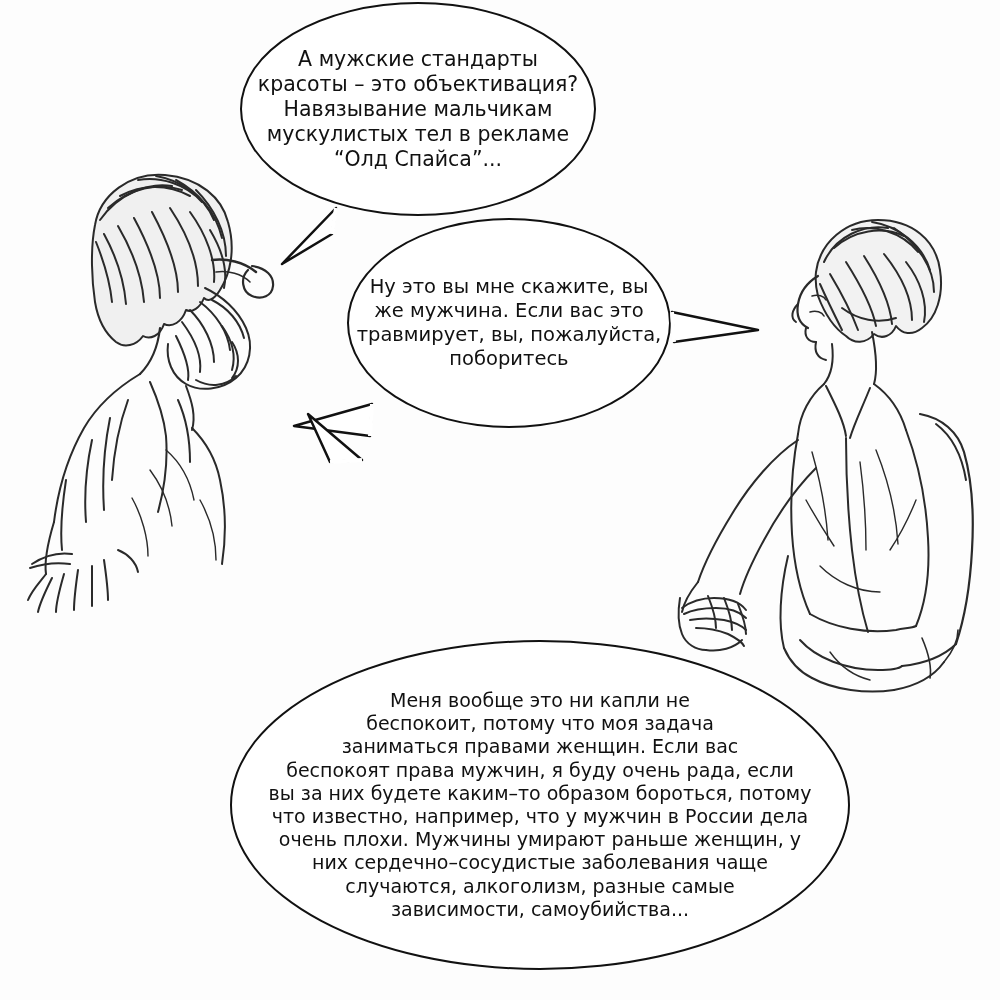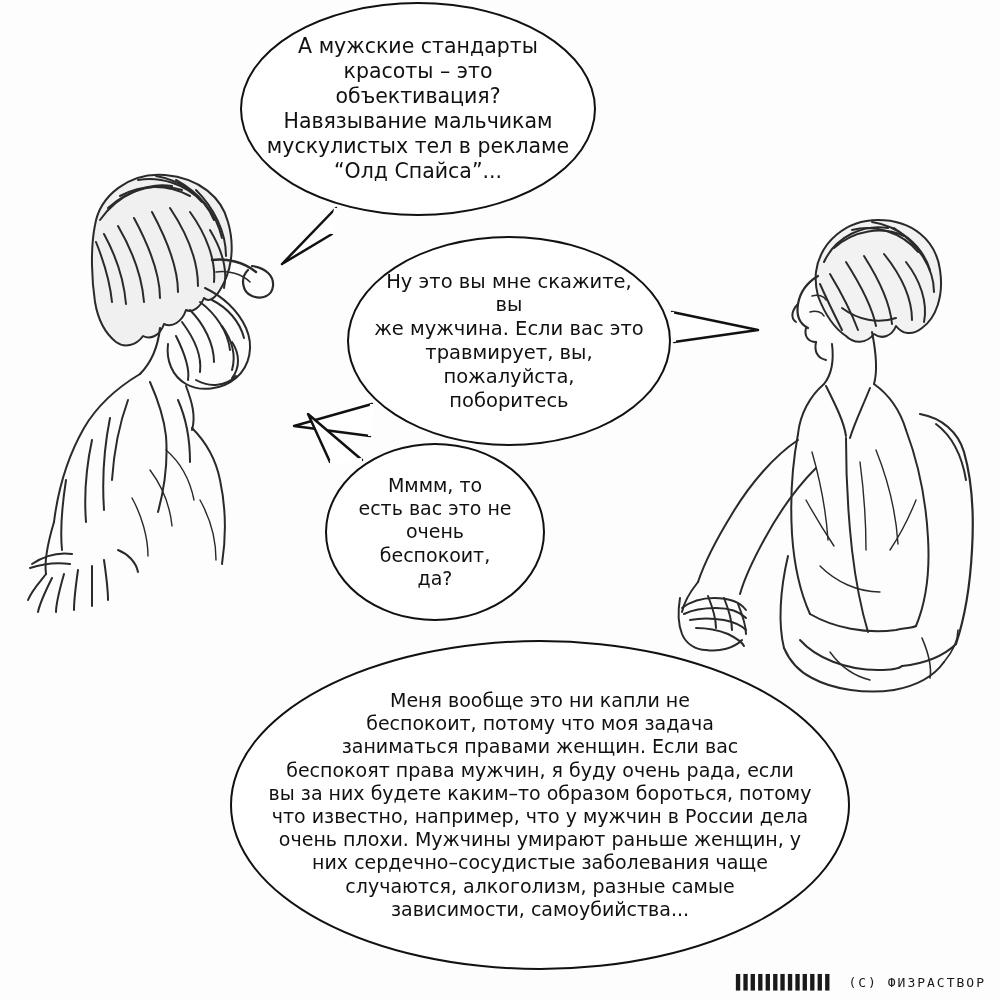--- a/index.html
+++ b/index.html
@@ -35,32 +35,32 @@
     border-radius: 50% / 50%;
     display: flex;
     align-items: center;
     justify-content: center;
     text-align: center;
     color: #111111;
     line-height: 1.22;
     z-index: 5;
   }
   .balloon p {
-    margin: 16px;
+    margin: 0;
     padding: 0 6px;
     white-space: pre-line;
   }
 
   #balloon-1 {
     left: 240px; top: 2px;
     width: 356px; height: 214px;
     font-size: 20.5px;
   }
   #balloon-2 {
-    left: 347px; top: 236px;
+    left: 347px; top: 218px;
     width: 324px; height: 210px;
     font-size: 19.5px;
   }
   #balloon-3 {
     left: 325px; top: 443px;
     width: 220px; height: 178px;
     font-size: 19px;
   }
   #balloon-4 {
     left: 230px; top: 640px;
@@ -274,38 +274,28 @@
 “Олд Спайса”...</p>
   </div>
 
   <div class="balloon" id="balloon-2">
     <p>Ну это вы мне скажите, вы
 же мужчина. Если вас это
 травмирует, вы, пожалуйста,
 поборитесь</p>
   </div>
 
-  <div class="balloon" id="balloon-3">
-    <p>Мммм, то
-есть вас это не
-очень беспокоит,
-да?</p>
-  </div>
 
   <div class="balloon" id="balloon-4">
     <p>Меня вообще это ни капли не
 беспокоит, потому что моя задача
 заниматься правами женщин. Если вас
 беспокоят права мужчин, я буду очень рада, если
 вы за них будете каким–то образом бороться, потому
 что известно, например, что у мужчин в России дела
 очень плохи. Мужчины умирают раньше женщин, у
 них сердечно–сосудистые заболевания чаще
 случаются, алкоголизм, разные самые
 зависимости, самоубийства...</p>
   </div>
 
-  <div id="signature">
-    <span id="barcode">▌▌▌▌▌▌▌▌▌▌▌▌▌</span>
-    <span>(C) ФИЗРАСТВОР</span>
-  </div>
 
 </div>
 
 </body></html>

